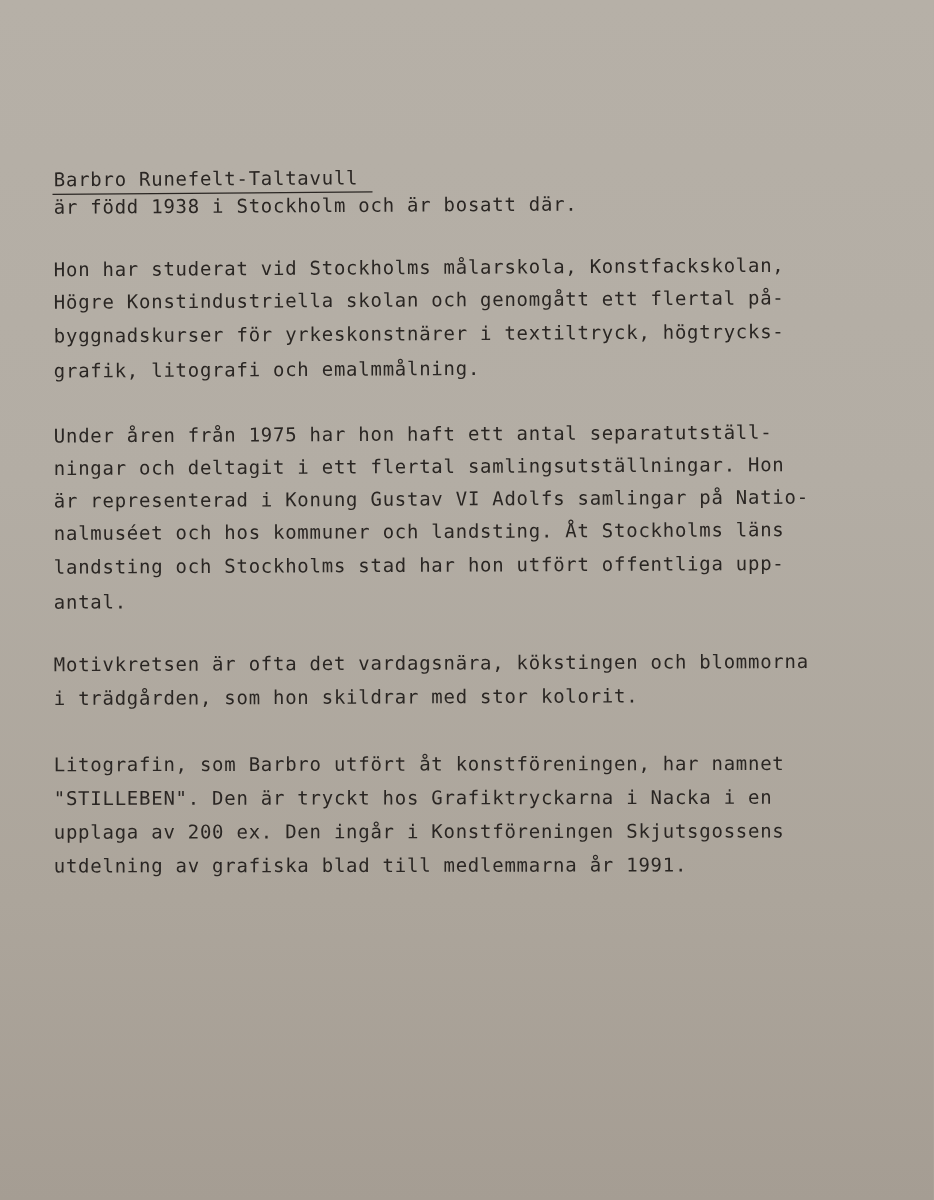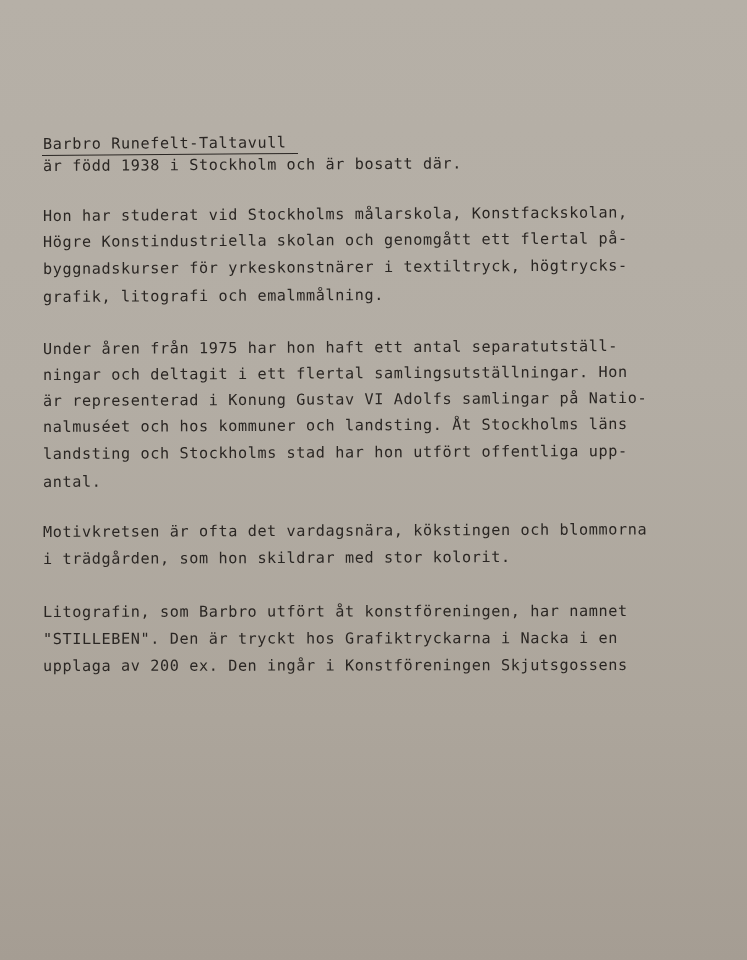--- a/index.html
+++ b/index.html
@@ -79,14 +79,15 @@
   <div class="line tilt-b" style="top:418px;">nalmuséet och hos kommuner och landsting. Åt Stockholms läns</div>
   <div class="line tilt-b" style="top:445px;">landsting och Stockholms stad har hon utfört offentliga upp-</div>
   <div class="line tilt-b" style="top:473px;">antal.</div>
 
   <div class="line tilt-c" style="top:523px;">Motivkretsen är ofta det vardagsnära, kökstingen och blommorna</div>
   <div class="line tilt-c" style="top:550px;">i trädgården, som hon skildrar med stor kolorit.</div>
 
   <div class="line tilt-e" style="top:603px;">Litografin, som Barbro utfört åt konstföreningen, har namnet</div>
   <div class="line tilt-e" style="top:630px;">"STILLEBEN". Den är tryckt hos Grafiktryckarna i Nacka i en</div>
   <div class="line tilt-e" style="top:657px;">upplaga av 200 ex. Den ingår i Konstföreningen Skjutsgossens</div>
+  <div class="line tilt-e" style="top:684px;">utdelning av grafiska blad till medlemmarna år 1991.</div>
 
 </div>
 
 </body></html>

